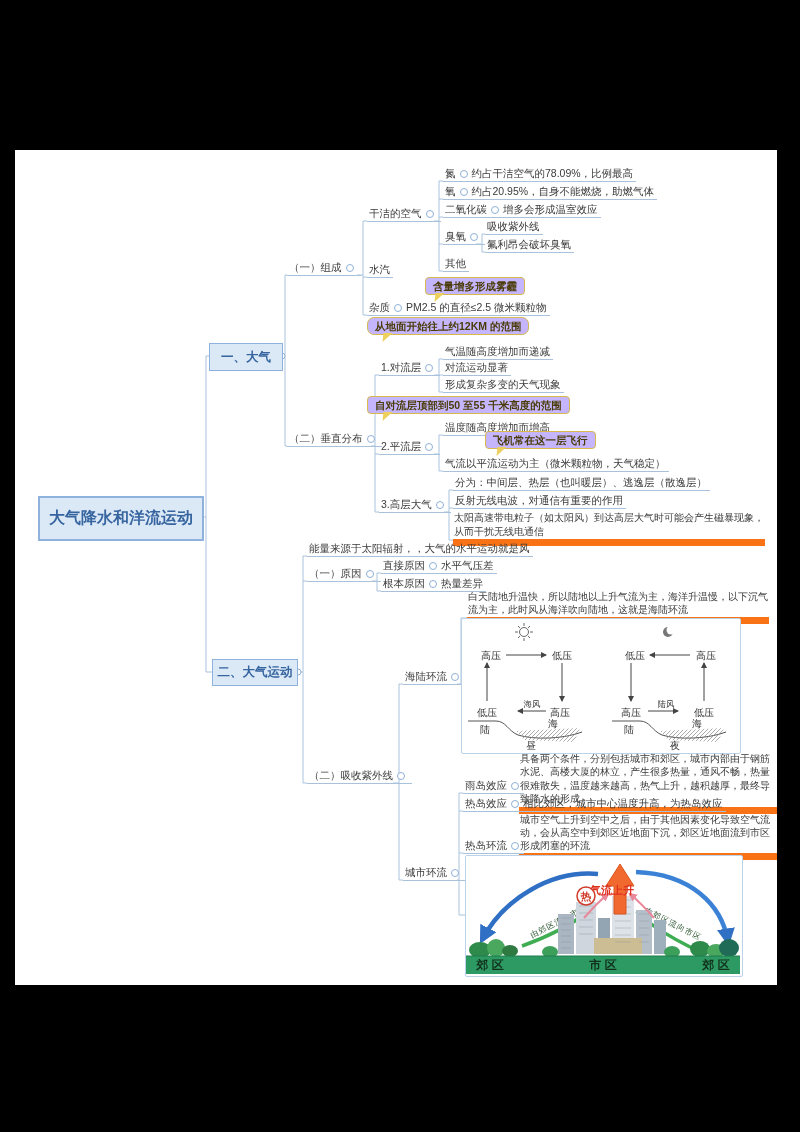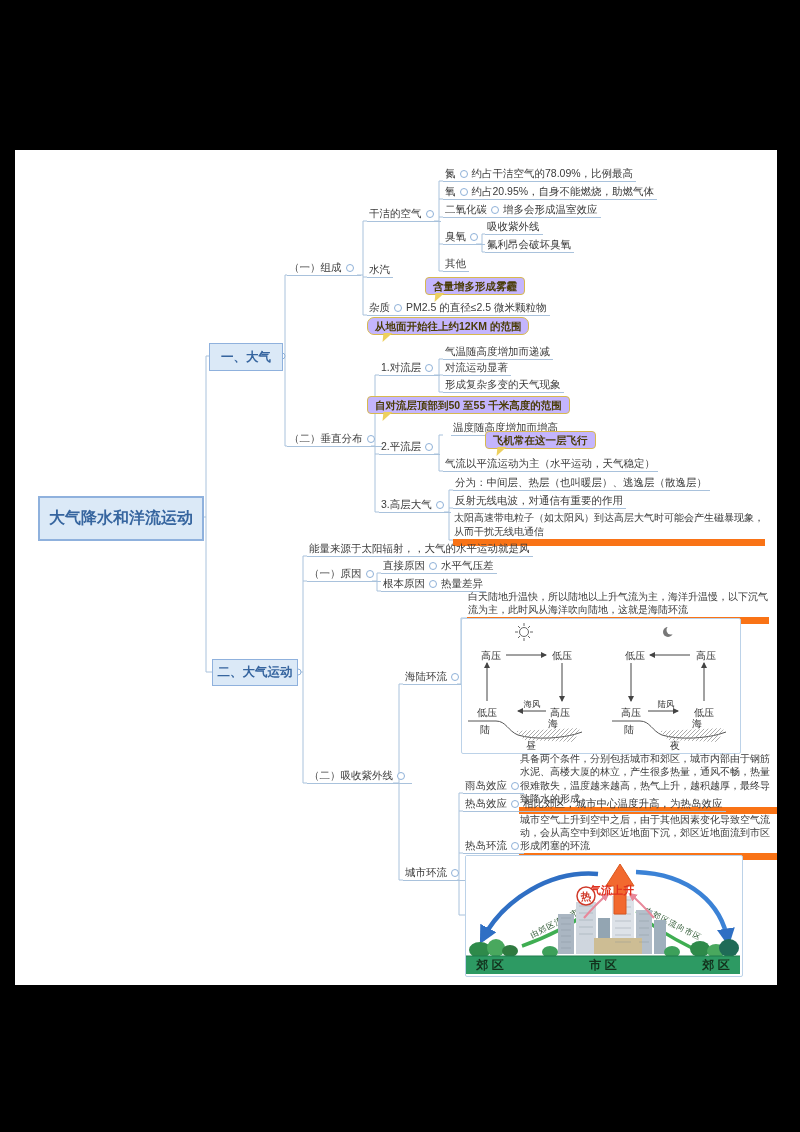--- a/index.html
+++ b/index.html
@@ -87,24 +87,24 @@
   <div class="n" style="left:352px;top:150px;"><span>杂质</span><span class="dot"></span><span>PM2.5 的直径≤2.5 微米颗粒物</span></div>
   <div class="co" style="left:410px;top:127px;"><span>含量增多形成雾霾</span><span class="tail" style="left:8px;"></span></div>
 
   <div class="n" style="left:272px;top:281px;"><span>（二）垂直分布</span><span class="dot"></span></div>
   <div class="co" style="left:352px;top:167px;border-radius:7px;"><span>从地面开始往上约12KM 的范围</span><span class="tail" style="left:14px;"></span></div>
   <div class="n" style="left:428px;top:194px;"><span>气温随高度增加而递减</span></div>
   <div class="n" style="left:364px;top:210px;"><span>1.对流层</span><span class="dot"></span></div>
   <div class="n" style="left:428px;top:210px;"><span>对流运动显著</span></div>
   <div class="n" style="left:428px;top:227px;"><span>形成复杂多变的天气现象</span></div>
   <div class="co" style="left:352px;top:246px;"><span>自对流层顶部到50 至55 千米高度的范围</span><span class="tail" style="left:14px;"></span></div>
-  <div class="n" style="left:428px;top:270px;margin-left:8px;"><span>温度随高度增加而增高</span></div>
+  <div class="n" style="left:428px;top:270px;"><span>温度随高度增加而增高</span></div>
   <div class="n" style="left:364px;top:289px;"><span>2.平流层</span><span class="dot"></span></div>
   <div class="co" style="left:470px;top:281px;"><span>飞机常在这一层飞行</span><span class="tail" style="left:10px;"></span></div>
-  <div class="n" style="left:428px;top:306px;"><span>气流以平流运动为主（水平运动，天气稳定）</span></div>
+  <div class="n" style="left:428px;top:306px;"><span>气流以平流运动为主（微米颗粒物，天气稳定）</span></div>
   <div class="n" style="left:438px;top:325px;"><span>分为：中间层、热层（也叫暖层）、逃逸层（散逸层）</span></div>
   <div class="n" style="left:438px;top:343px;"><span>反射无线电波，对通信有重要的作用</span></div>
   <div class="n" style="left:364px;top:347px;"><span>3.高层大气</span><span class="dot"></span></div>
   <div class="blk" style="left:438px;top:361px;width:310px;line-height:13.5px;"><span>太阳高速带电粒子（如太阳风）到达高层大气时可能会产生磁暴现象，从而干扰无线电通信</span></div>
 
   <div class="n" style="left:292px;top:391px;"><span>能量来源于太阳辐射，，大气的水平运动就是风</span></div>
   <div class="n" style="left:366px;top:408px;"><span>直接原因</span><span class="dot"></span><span>水平气压差</span></div>
   <div class="n" style="left:292px;top:416px;"><span>（一）原因</span><span class="dot"></span></div>
   <div class="n" style="left:366px;top:426px;"><span>根本原因</span><span class="dot"></span><span>热量差异</span></div>
 

